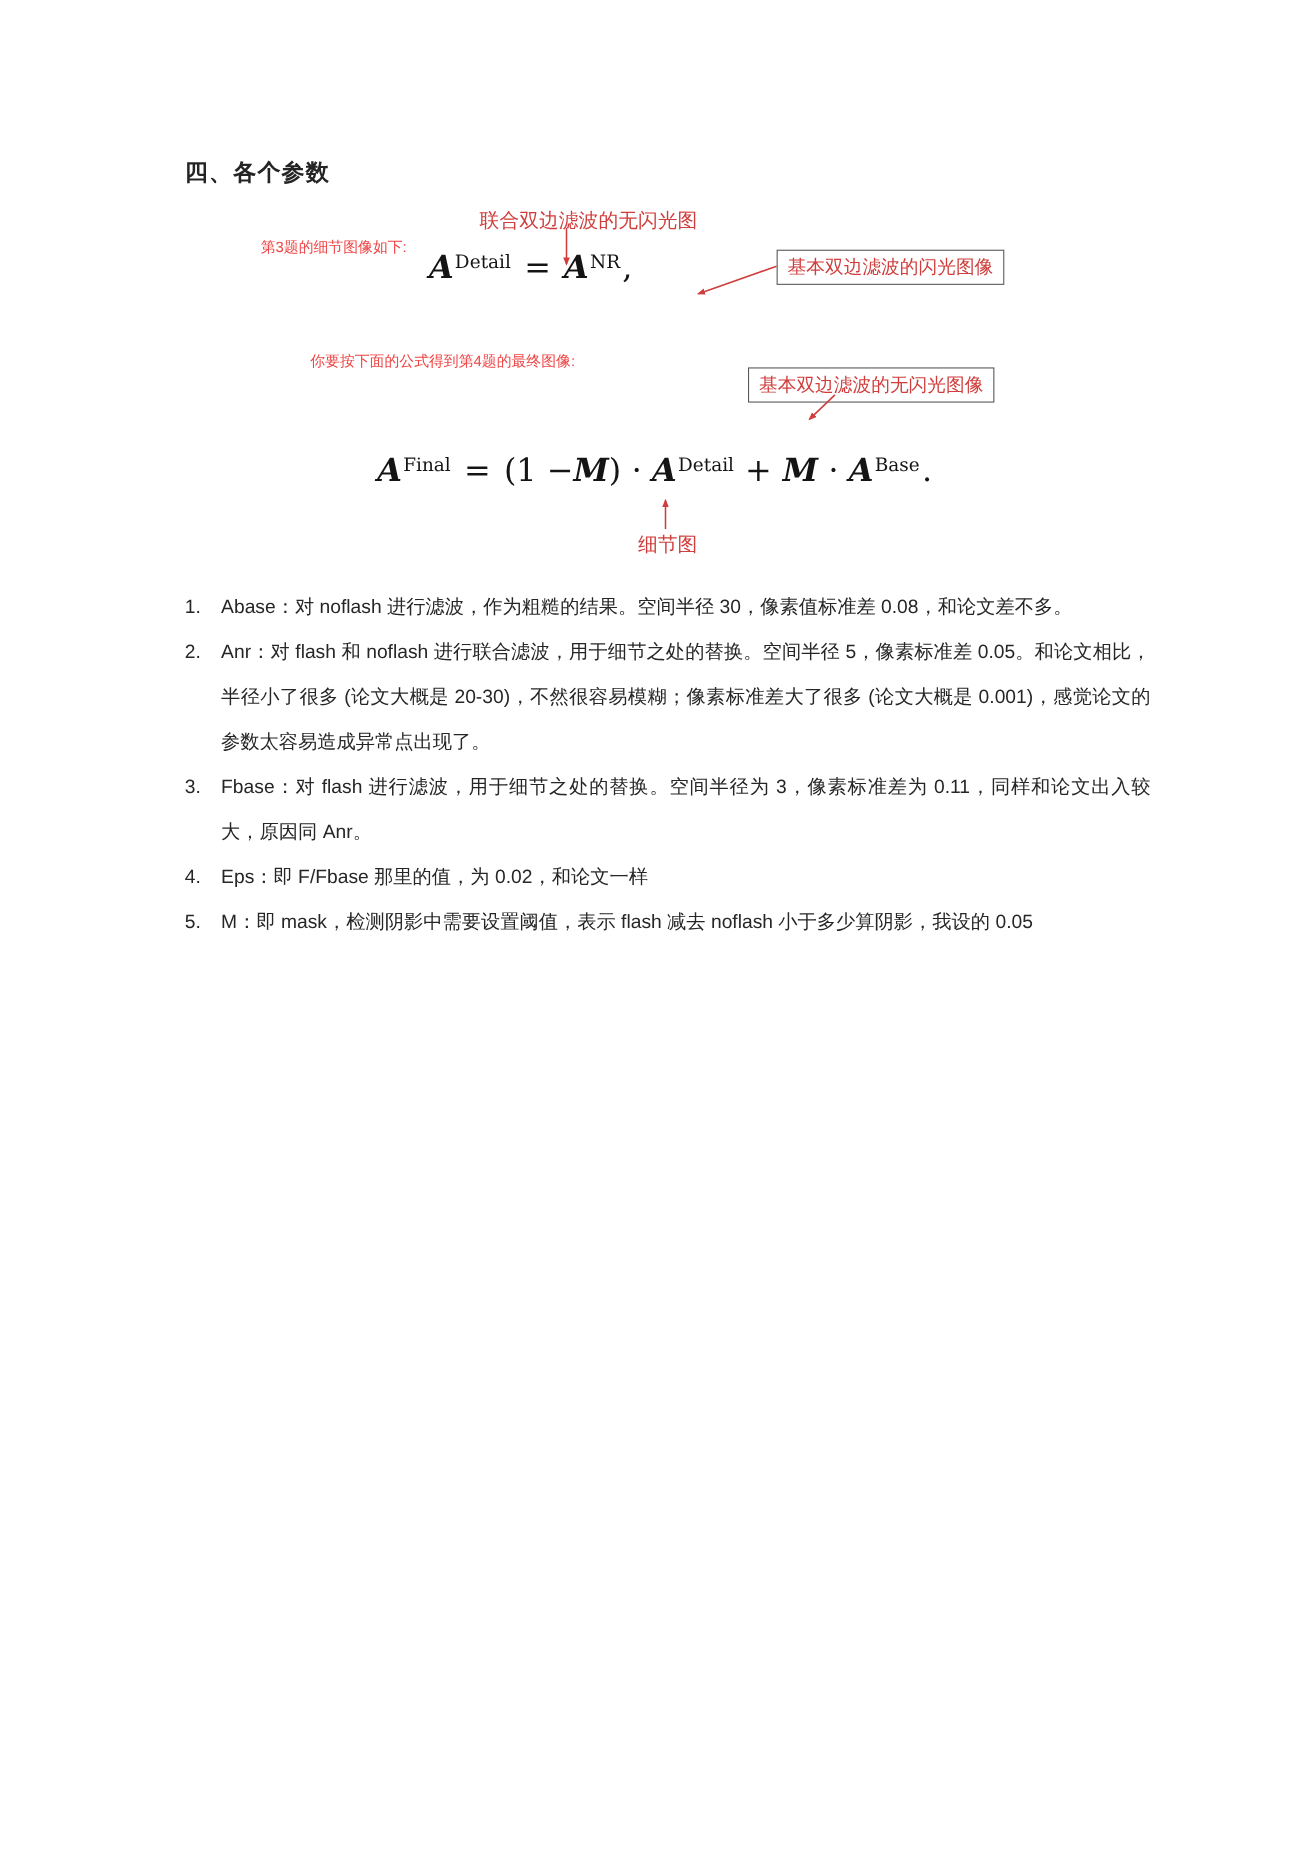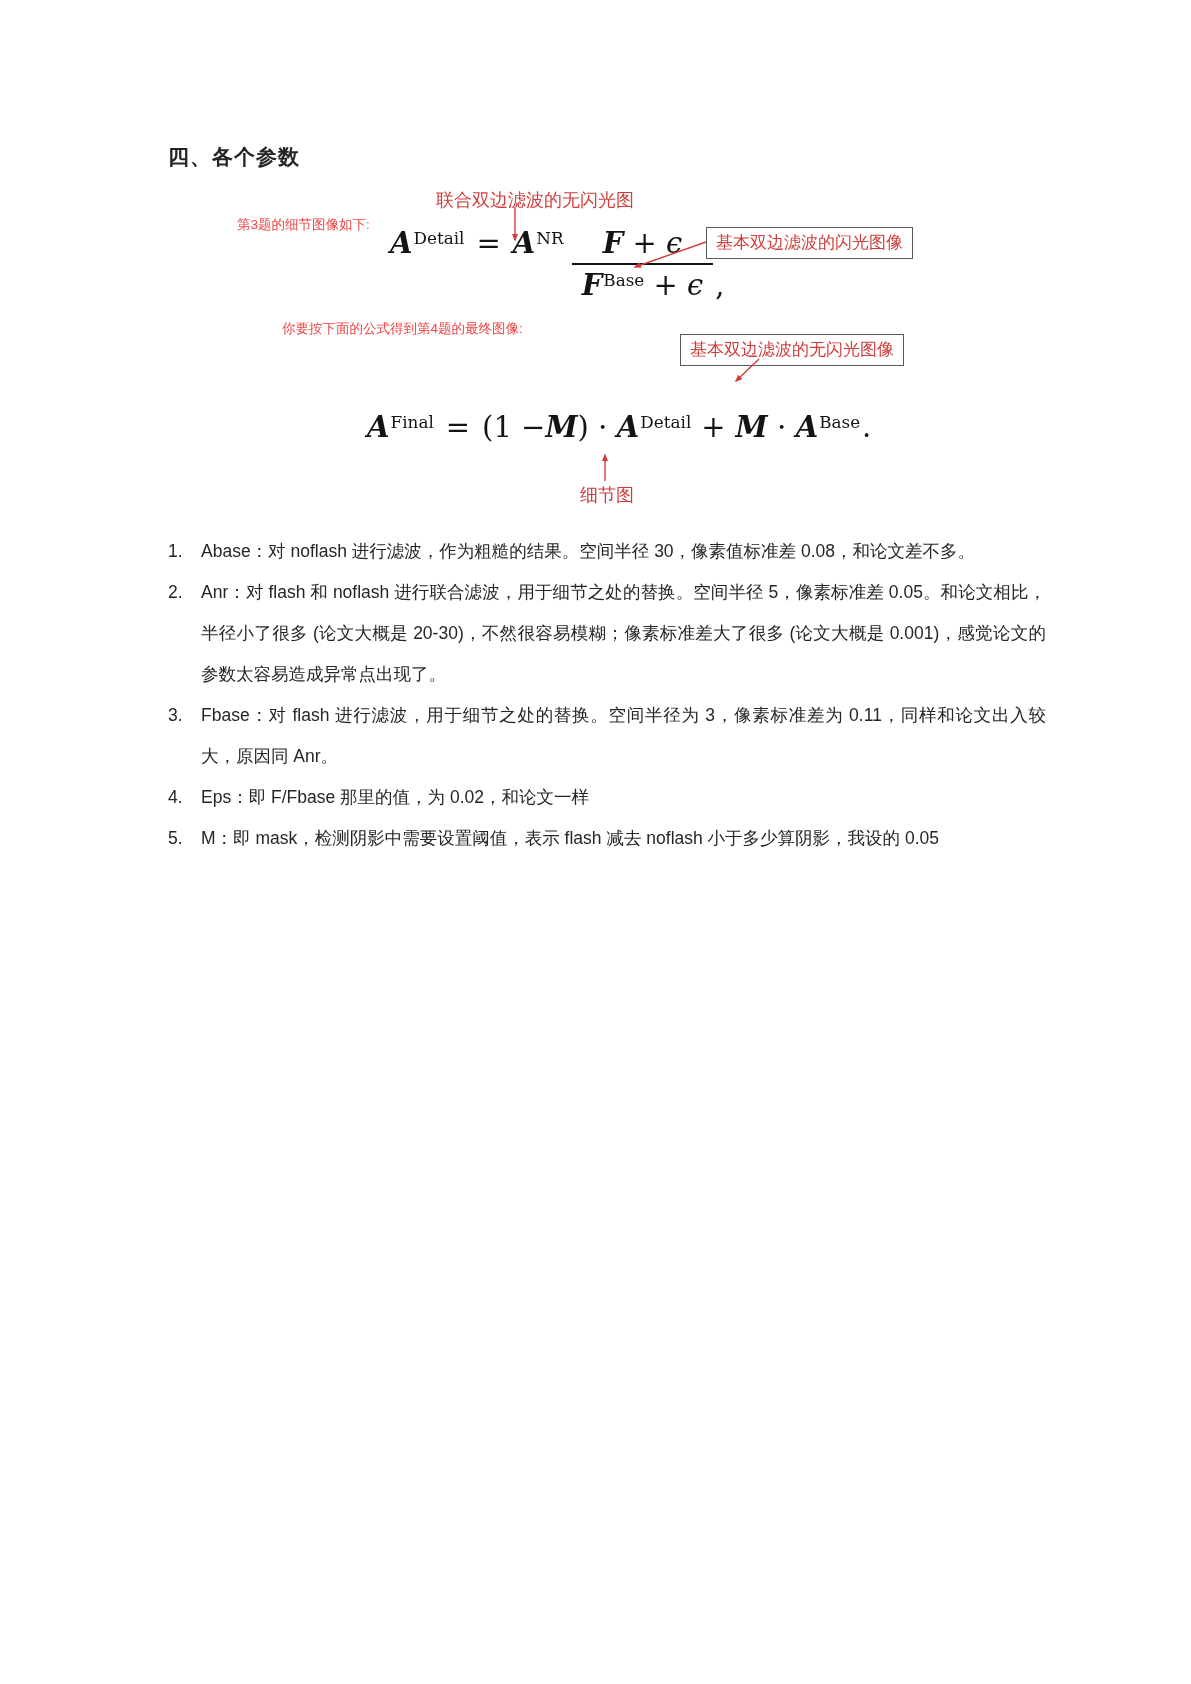--- a/index.html
+++ b/index.html
@@ -58,21 +58,21 @@
   
   .formula {
     position: absolute;
     font-family: "DejaVu Serif", serif;
     color: #141414;
     display: flex;
     align-items: flex-start;
     white-space: nowrap;
   }
   .formula-1 { left: 390px; top: 226px; font-size: 29px; }
-  .formula-2 { left: 343px; top: 410px; font-size: 29px; margin-left: 24px; }
+  .formula-2 { left: 343px; top: 410px; font-size: 29px; }
 
   .mvar  { font-style: italic; font-weight: bold; }
   .meps  { font-style: italic; font-weight: normal; }
   .sup {
     font-size: 0.58em;
     font-style: normal;
     font-weight: normal;
     position: relative;
     top: -0.55em;
     margin-left: 1px;
@@ -133,24 +133,20 @@
     </defs>
     <line x1="7" y1="1" x2="7" y2="34" stroke="#cf3e3c" stroke-width="1.4" marker-end="url(#arrh)"></line>
   </svg>
 
   <div class="intro-text intro-1">第3题的细节图像如下:</div>
 
   <div class="formula formula-1">
     <span class="mterm"><span class="mvar">A</span><span class="sup">Detail</span></span>
     <span class="mop">=</span>
     <span class="mterm"><span class="mvar">A</span><span class="sup">NR</span></span>
-    <span class="frac">
-      <span class="num"><span class="mvar">F</span><span class="meps"> + ϵ</span></span>
-      <span class="den"><span class="mvar">F</span><span class="sup">Base</span><span class="meps"> + ϵ</span></span>
-    </span>
     <span class="mtail">,</span>
   </div>
 
   <div class="red-box box-flash">基本双边滤波的闪光图像</div>
 
   <svg class="arrow-svg" style="left:624px; top:238px;" width="86" height="40">
     <line x1="82" y1="4" x2="11" y2="29" stroke="#cf3e3c" stroke-width="1.4" marker-end="url(#arrh)"></line>
   </svg>
 
   <div class="intro-text intro-2">你要按下面的公式得到第4题的最终图像:</div>

